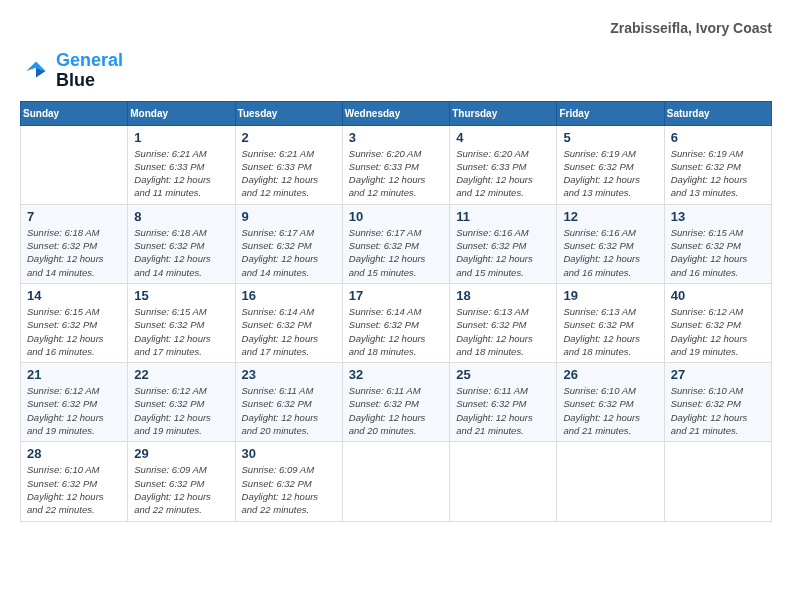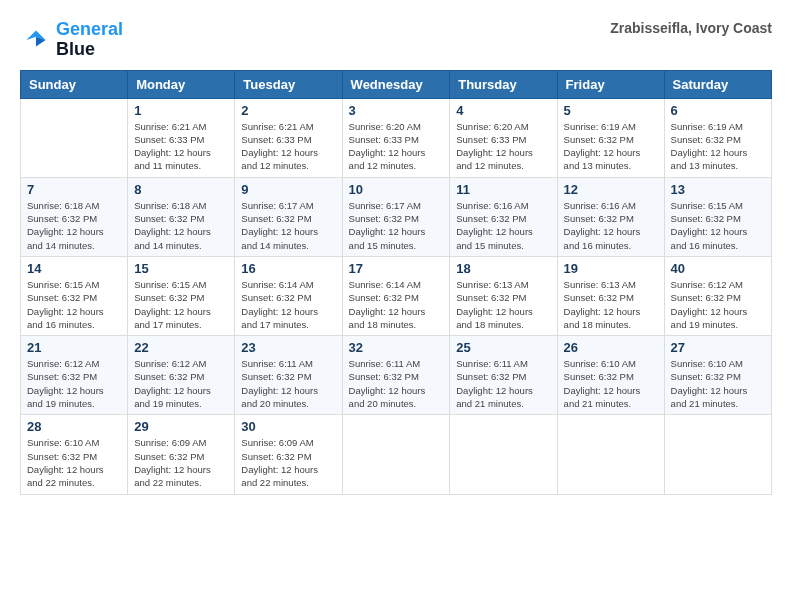--- a/index.html
+++ b/index.html
@@ -13,20 +13,21 @@
     .header {
       display: flex;
       justify-content: space-between;
       align-items: flex-start;
       margin-bottom: 10px;
     }
     .logo {
       display: flex;
       align-items: center;
       gap: 4px;
+      margin-top: 31px;
     }
     .logo-text {
       font-size: 18px;
       font-weight: bold;
       color: #1a3a5c;
       line-height: 1.1;
     }
     .logo-text span {
       color: #2196F3;
     }
@@ -48,23 +49,23 @@
       font-weight: bold;
     }
     .calendar {
       width: 100%;
       border-collapse: collapse;
       border: 1px solid #ccc;
     }
     .calendar th {
       background-color: #2c6fad;
       color: white;
-      font-size: 13px;
-      font-weight: bold;
-      padding: 6px 8px;
+      font-size: 10px;
+      font-weight: bold;
+      padding: 6px 2px;
       text-align: left;
       border: 1px solid #1a5a9a;
     }
     .calendar td {
       vertical-align: top;
       padding: 4px 6px;
       border: 1px solid #ddd;
       font-size: 10px;
       color: #333;
       width: 108px;
@@ -78,20 +79,21 @@
       font-size: 13px;
       font-weight: bold;
       color: #1a3a5c;
       display: block;
       margin-bottom: 2px;
     }
     .day-info {
       font-size: 9.5px;
       line-height: 1.4;
       color: #444;
+      font-style: italic;
     }
     .empty-cell {
       background: #f9f9f9;
     }
   </style>
 </head>
 <body>
 
 <div class="header">
   <div class="logo">

